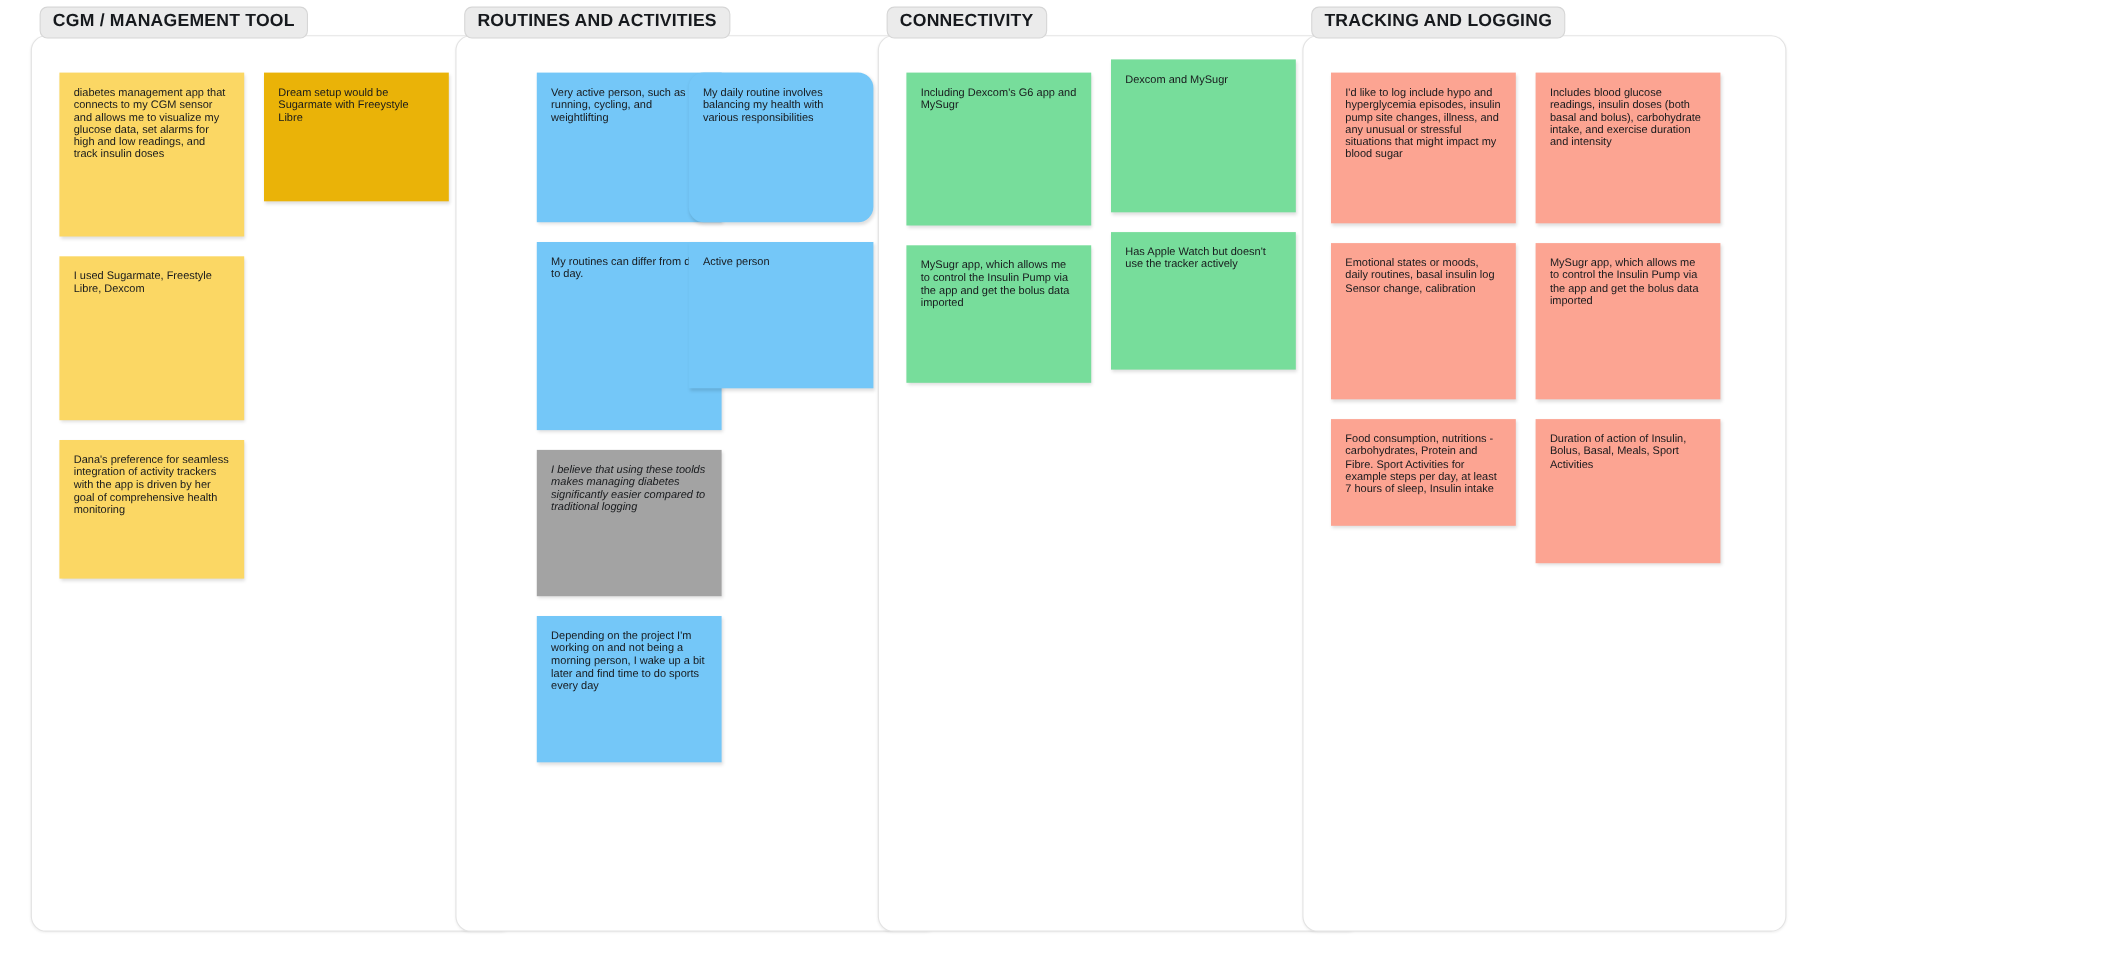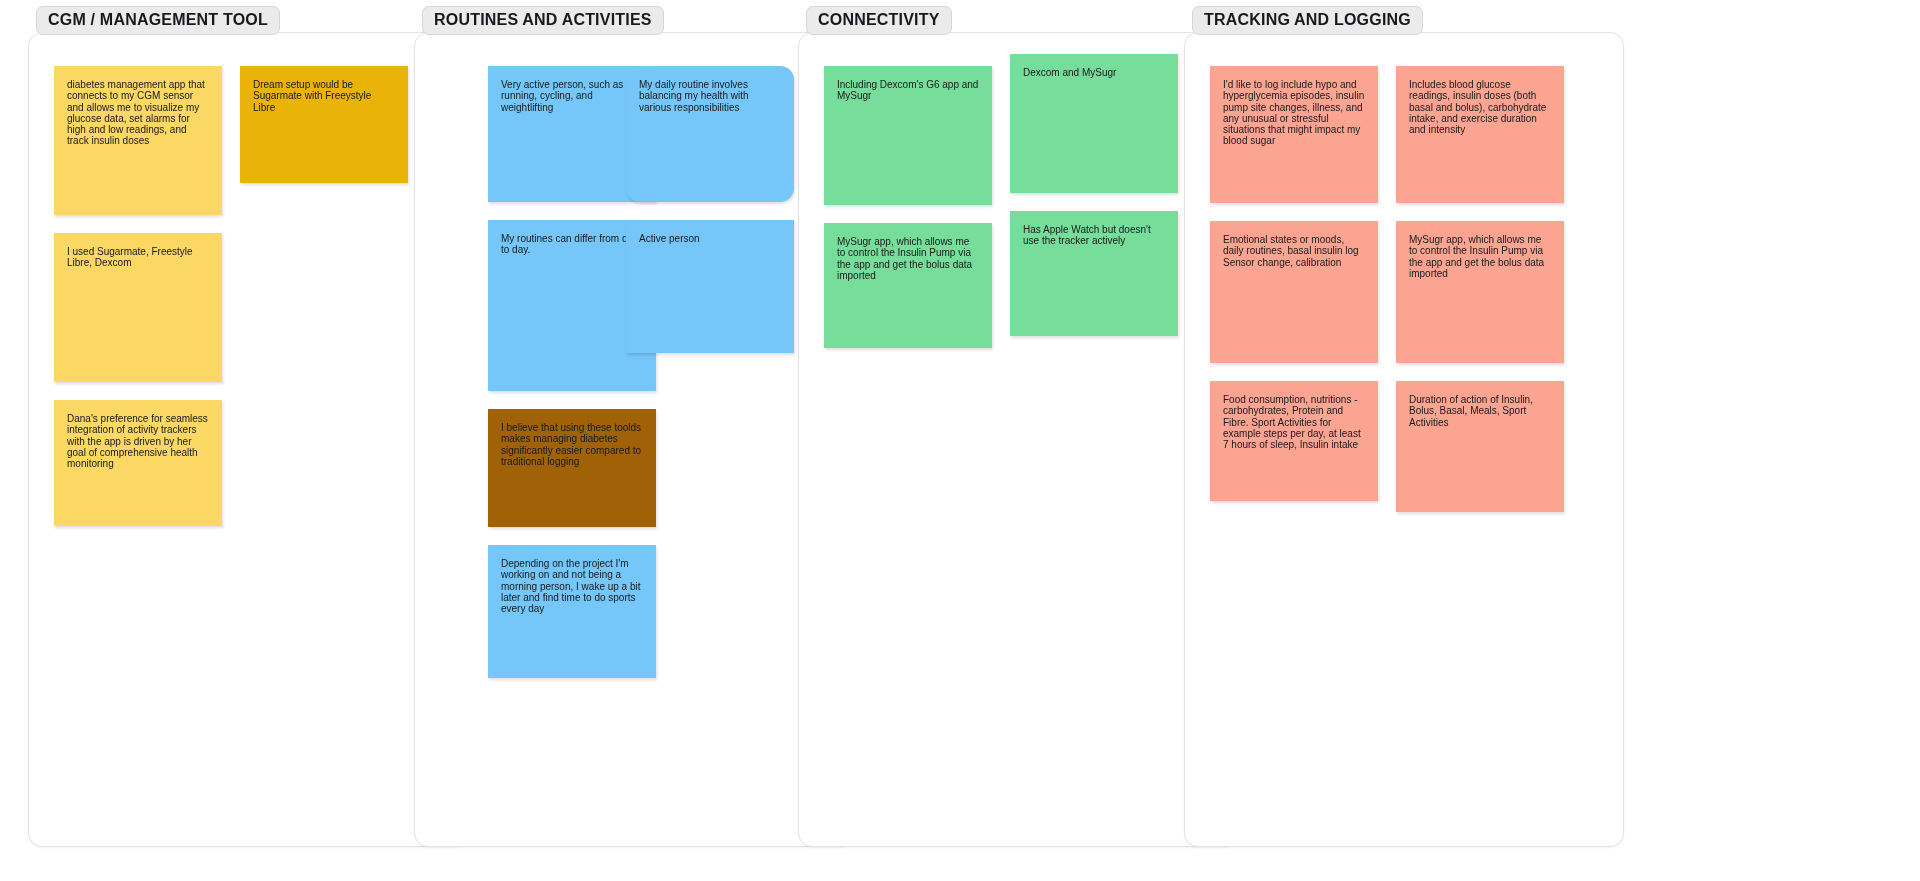--- a/index.html
+++ b/index.html
@@ -85,21 +85,21 @@
         <div class="note-col right" style="top: 44px;">
           <div class="note" style="background: #eab308; height: 117px;">Dream setup would be Sugarmate with Freeystyle Libre</div>
         </div>
       </div>
       <div class="column" style="left: 414px;">
         <div class="panel"></div>
         <div class="col-label">ROUTINES AND ACTIVITIES</div>
         <div class="note-col left" style="top: 44px; padding-left: 48px;">
           <div class="note" style="background: rgb(116, 199, 248); height: 136px;">Very active person, such as running, cycling, and weightlifting</div>
           <div class="note" style="background: rgb(116, 199, 248); height: 171px;">My routines can differ from day to day.</div>
-          <div class="note" style="background: #a16207; height: 118px;">I believe that using these toolds makes managing diabetes significantly easier compared to traditional logging</div>
+          <div class="note" style="background: #a3a3a3; height: 133px; font-style: italic;">I believe that using these toolds makes managing diabetes significantly easier compared to traditional logging</div>
           <div class="note" style="background: rgb(116, 199, 248); height: 133px;">Depending on the project I'm working on and not being a morning person, I wake up a bit later and find time to do sports every day</div>
         </div>
         <div class="note-col right" style="top: 44px;">
           <div class="note" style="background: rgb(116, 199, 248); height: 136px; border-radius: 14px;">My daily routine involves balancing my health with various responsibilities</div>
           <div class="note" style="background: rgb(116, 199, 248); height: 133px;">Active person</div>
         </div>
       </div>
       <div class="column" style="left: 798px;">
         <div class="panel"></div>
         <div class="col-label">CONNECTIVITY</div>
@@ -112,21 +112,21 @@
           <div class="note" style="background: rgb(119, 221, 155); height: 125px;">Has Apple Watch but doesn't use the tracker actively</div>
         </div>
       </div>
       <div class="column" style="left: 1184px;">
         <div class="panel"></div>
         <div class="col-label">TRACKING AND LOGGING</div>
         <div class="note-col left" style="top: 44px;">
           <div class="note" style="background: rgb(252, 164, 146); height: 137px;">I'd like to log include hypo and hyperglycemia episodes, insulin pump site changes, illness, and any unusual or stressful situations that might impact my blood sugar</div>
           <div class="note" style="background: rgb(252, 164, 146); height: 142px;">Emotional states or moods, daily routines, basal insulin log
 Sensor change, calibration</div>
-          <div class="note" style="background: rgb(252, 164, 146); height: 120px;">Food consumption, nutritions - carbohydrates, Protein and Fibre. Sport Activities for example steps per day, at least 7 hours of sleep, Insulin intake</div>
+          <div class="note" style="background: rgb(252, 164, 146); height: 97px;">Food consumption, nutritions - carbohydrates, Protein and Fibre. Sport Activities for example steps per day, at least 7 hours of sleep, Insulin intake</div>
         </div>
         <div class="note-col right" style="top: 44px;">
           <div class="note" style="background: rgb(252, 164, 146); height: 137px;">Includes blood glucose readings, insulin doses (both basal and bolus), carbohydrate intake, and exercise duration and intensity</div>
           <div class="note" style="background: rgb(252, 164, 146); height: 142px;">MySugr app, which allows me to control the Insulin Pump via the app and get the bolus data imported</div>
           <div class="note" style="background: rgb(252, 164, 146); height: 131px;">Duration of action of Insulin, Bolus, Basal, Meals, Sport Activities</div>
         </div>
       </div>
     </div>
 </div>
 

